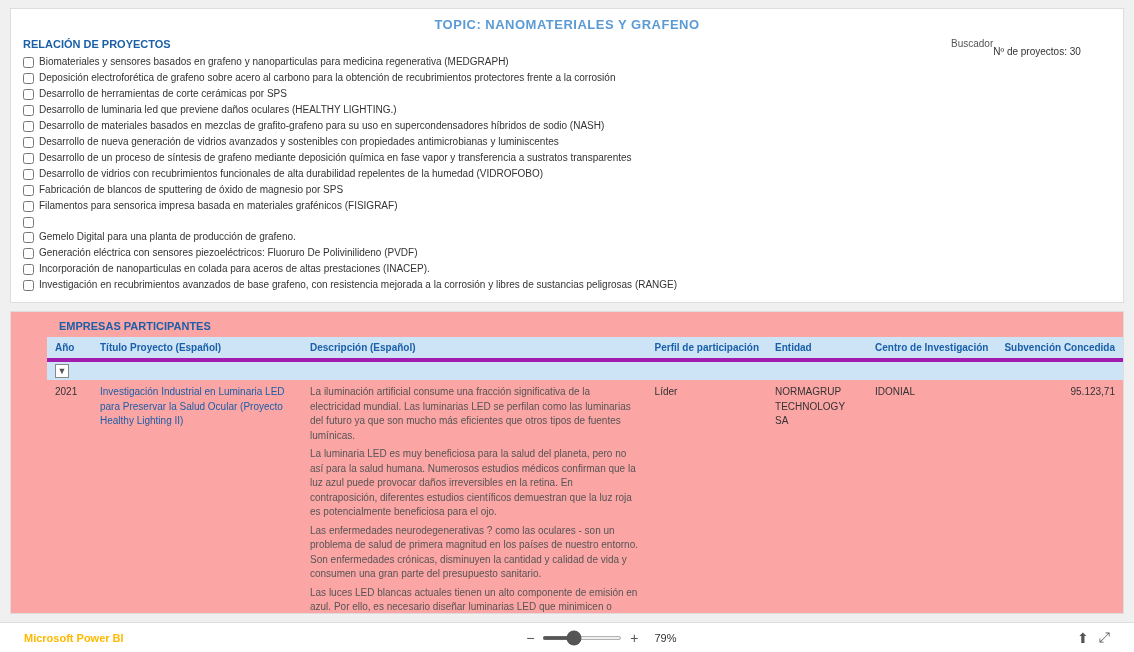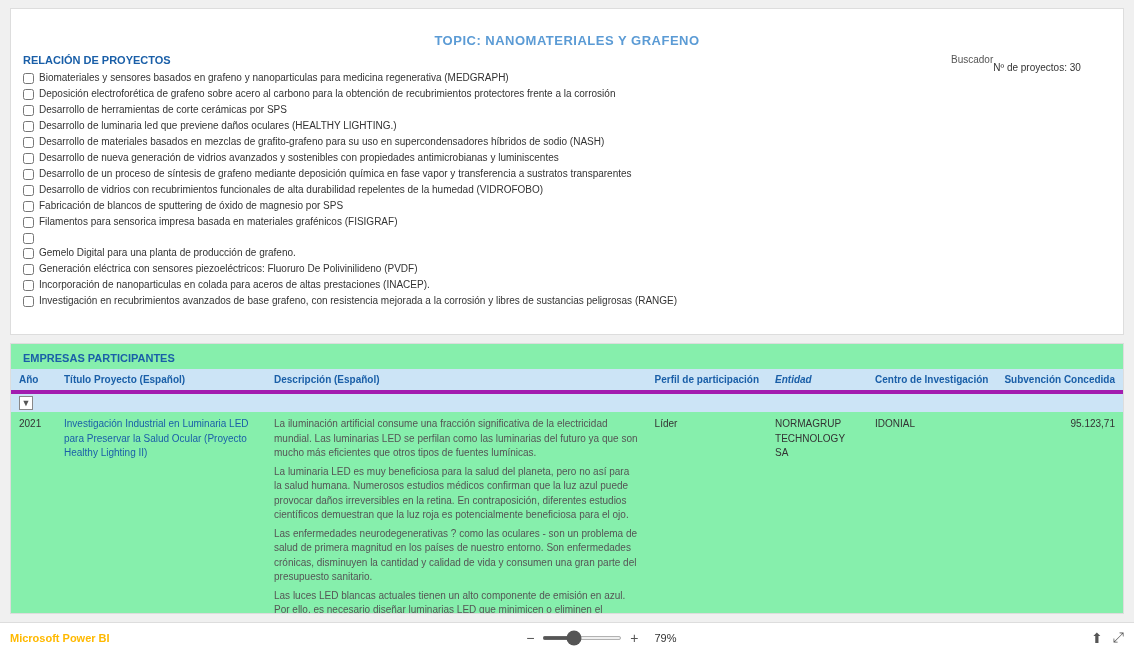--- a/index.html
+++ b/index.html
@@ -21,21 +21,21 @@
       flex-direction: column;
       padding: 8px 10px;
       background: #f0f0f0;
       overflow: hidden;
     }
 
     
     .top-panel {
       background: #fff;
       border: 1px solid #ddd;
-      padding: 24px 12px;
+      padding: 8px 12px;
       margin-bottom: 8px;
       position: relative;
     }
 
     .topic-title {
       text-align: center;
       font-size: 13px;
       font-weight: bold;
       color: #5b9bd5;
       letter-spacing: 0.5px;
@@ -136,26 +136,27 @@
     }
 
     .project-count {
       font-size: 10px;
       color: #333;
       margin-top: 8px;
     }
 
     
     .bottom-panel {
-      background: #86efac;
+      background: #fca5a5;
       border: 1px solid #ddd;
       flex: 1;
       overflow: hidden;
       display: flex;
       flex-direction: column;
+      padding-left: 36px;
     }
 
     .bottom-panel-title {
       font-weight: bold;
       font-size: 11px;
       color: #1a5fa8;
       text-transform: uppercase;
       padding: 8px 12px 5px;
     }
 
@@ -184,21 +185,21 @@
     }
 
     thead th:last-child {
       text-align: right;
     }
 
     .th-year { width: 45px; }
     .th-title { width: 210px; }
     .th-desc { }
     .th-perfil { width: 80px; }
-    .th-entidad { width: 100px; font-style: italic; }
+    .th-entidad { width: 100px; }
     .th-centro { width: 110px; text-align: right; }
     .th-subvencion { width: 90px; }
 
     tbody tr {
       vertical-align: top;
     }
 
     tbody td {
       padding: 5px 8px;
       border-bottom: 1px solid #f0f0f0;
@@ -224,21 +225,21 @@
 
     .td-subvencion { text-align: right; }
 
     
     .status-bar {
       background: #fff;
       border-top: 1px solid #ddd;
       display: flex;
       align-items: center;
       justify-content: space-between;
-      padding: 4px 10px;
+      padding: 4px 24px;
       height: 30px;
     }
 
     .powerbi-link {
       color: #FFB900;
       font-size: 11px;
       font-weight: bold;
       text-decoration: none;
     }
 

